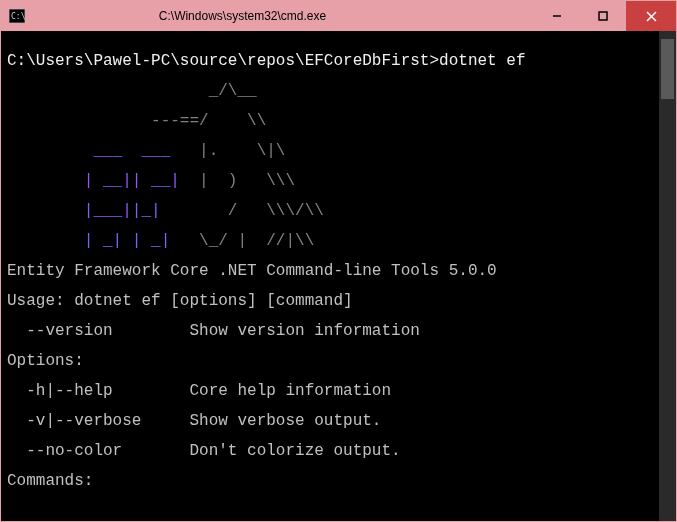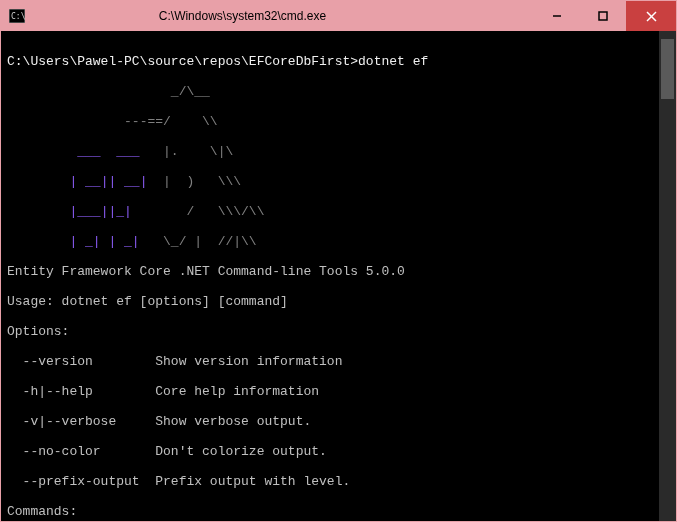--- a/index.html
+++ b/index.html
@@ -58,21 +58,21 @@
     }
     .titlebar-btn.close {
       background: #c94040;
       color: #fff;
       width: 50px;
     }
     .terminal {
       flex: 1;
       background: #000;
       color: #c0c0c0;
-      font-size: 13px;
+      font-size: 16px;
       line-height: 15px;
       padding: 8px 6px 4px 6px;
       white-space: pre;
       overflow: hidden;
       position: relative;
     }
     .scrollbar {
       position: absolute;
       right: 0;
       top: 0;
@@ -128,26 +128,25 @@
   <div class="terminal">
 <span class="terminal-line"></span><span class="terminal-line"><span class="white">C:\Users\Pawel-PC\source\repos\EFCoreDbFirst&gt;</span><span class="white">dotnet ef</span></span>
 <span class="terminal-line"></span><span class="terminal-line"><span>                     </span><span class="gray">_/\__</span></span>
 <span class="terminal-line"><span>               </span><span class="gray">---==/</span><span class="gray">    \\</span></span>
 <span class="terminal-line"><span>         </span><span class="purple">___  ___ </span><span class="gray">  |.    \|\</span></span>
 <span class="terminal-line"><span>        </span><span class="purple">| __|| __|</span><span class="gray">  |  )   \\\</span></span>
 <span class="terminal-line"><span>        </span><span class="purple">|___||_|  </span><span class="gray">     /   \\\/\\</span></span>
 <span class="terminal-line"><span>        </span><span class="purple">| _| | _| </span><span class="gray">  \_/ |  //|\\</span></span>
 <span class="terminal-line"></span><span class="terminal-line">Entity Framework Core .NET Command-line Tools 5.0.0</span>
 <span class="terminal-line"></span><span class="terminal-line">Usage: dotnet ef [options] [command]</span>
-<span class="terminal-line"></span><span class="terminal-line">Options:</span>
-<span class="terminal-line">  --version        Show version information</span>
+<span class="terminal-line"></span><span class="terminal-line">  --version        Show version information</span>
+<span class="terminal-line">Options:</span>
 <span class="terminal-line">  -h|--help        Core help information</span>
 <span class="terminal-line">  -v|--verbose     Show verbose output.</span>
 <span class="terminal-line">  --no-color       Don't colorize output.</span>
-<span class="terminal-line">  --prefix-output  Prefix output with level.</span>
 <span class="terminal-line"></span><span class="terminal-line">Commands:</span>
 
 
 
 <span class="terminal-line"></span>
 <span class="terminal-line"></span>
     <div class="scrollbar">
       <div class="scrollbar-thumb"></div>
     </div>
   </div>

